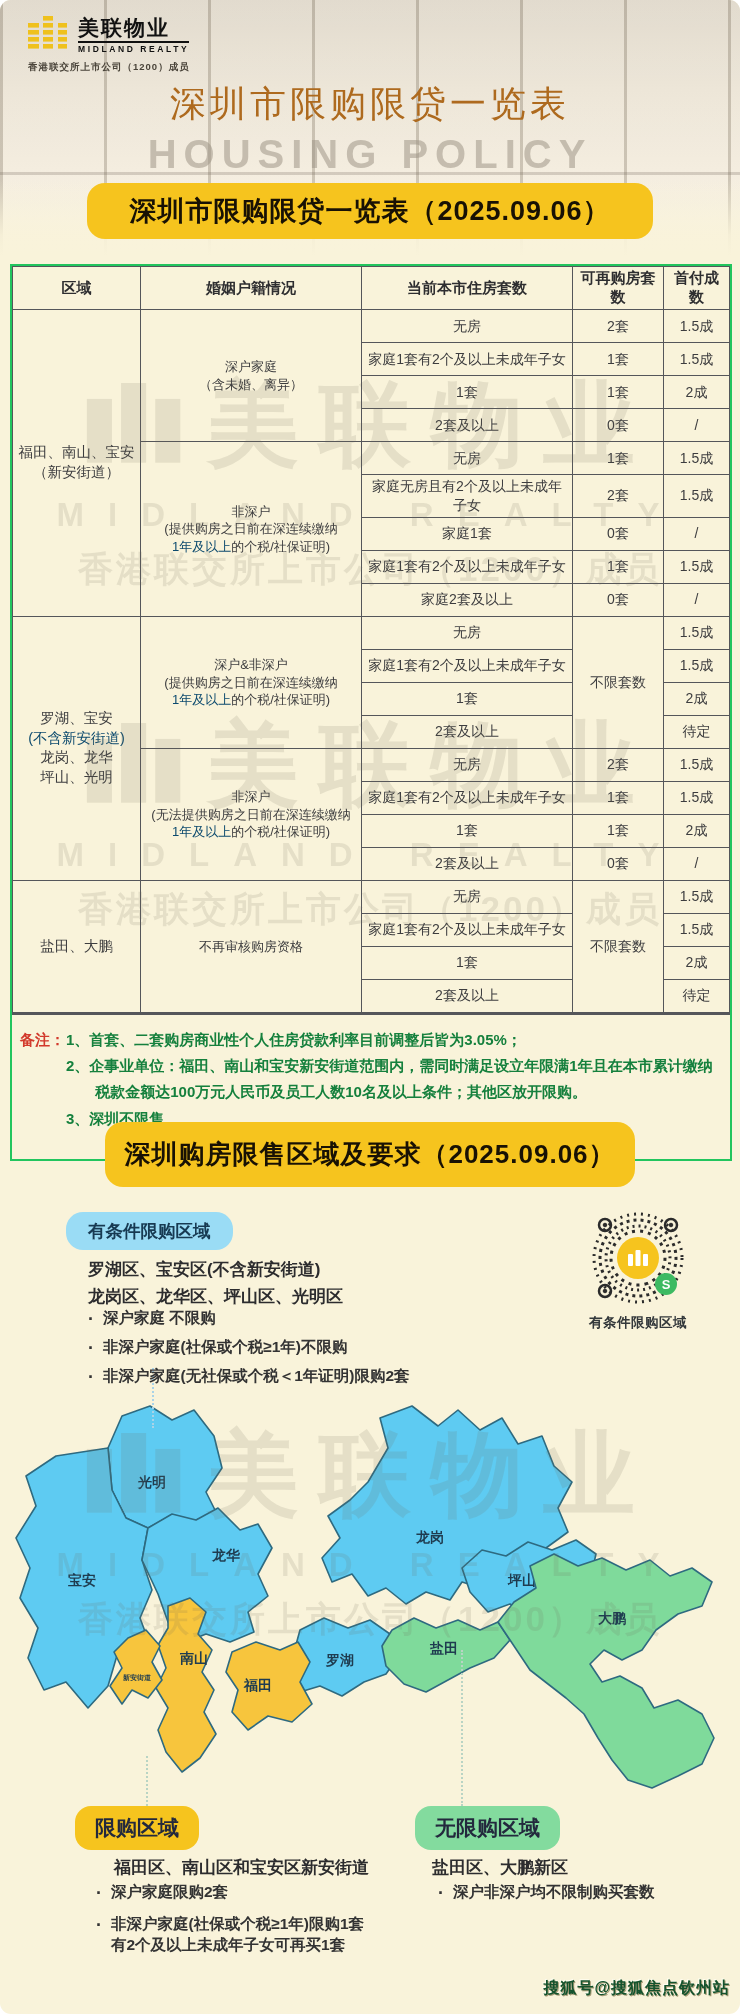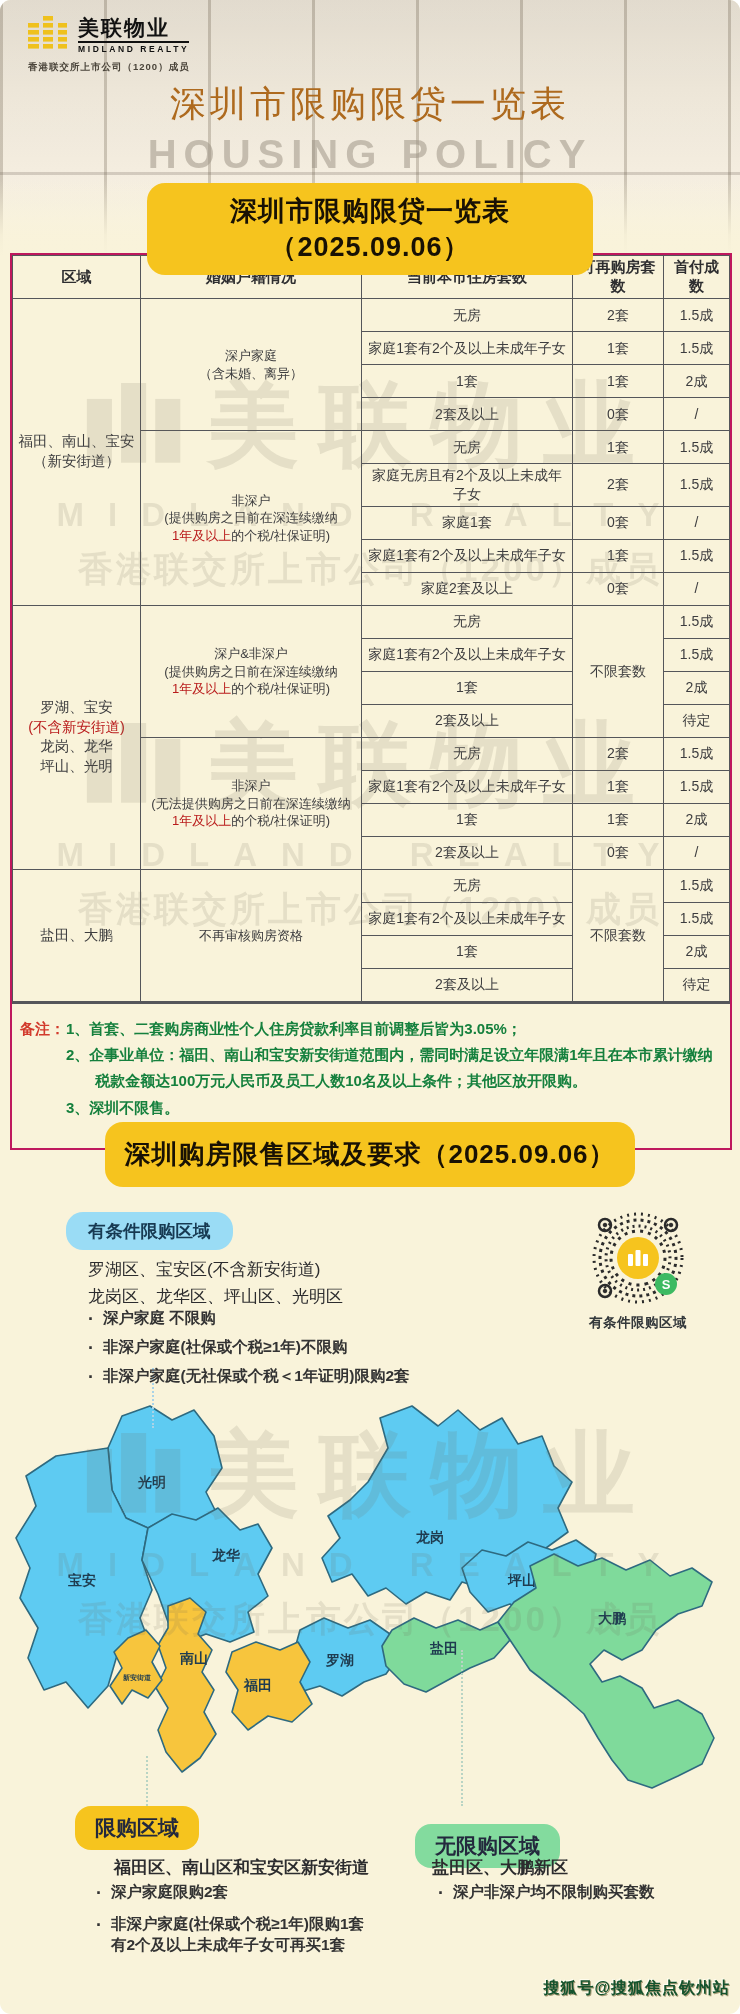--- a/index.html
+++ b/index.html
@@ -19,47 +19,47 @@
   .logo-txt{display:flex;flex-direction:column;}
   .logo-cn{font-size:21px;font-weight:900;color:#111;letter-spacing:2px;line-height:1.1;}
   .logo-en{font-size:8.5px;font-weight:700;color:#111;letter-spacing:2.6px;border-top:2px solid #111;margin-top:2px;padding-top:1px;}
   .logo-member{font-size:9.5px;font-weight:700;color:#4a443a;letter-spacing:1px;margin-top:5px;}
   .hero-title{position:absolute;left:0;top:80px;width:740px;text-align:center;
     font-size:36px;font-weight:400;color:#ae6a1e;letter-spacing:4px;z-index:2;}
   .hero-sub{position:absolute;left:0;top:132px;width:740px;text-align:center;
     font-size:40px;font-weight:800;color:rgba(158,150,134,.55);letter-spacing:7px;z-index:1;}
   .pill{background:#f6c41e;border-radius:18px;color:#181104;font-weight:900;text-align:center;}
   .pill1{position:absolute;left:50%;transform:translateX(-50%);top:183px;z-index:4;
-    width:446px;padding:10px 0;font-size:27px;letter-spacing:1px;}
+    width:566px;padding:10px 0;font-size:27px;letter-spacing:1px;}
   .pill2{position:absolute;left:50%;transform:translateX(-50%);top:1122px;z-index:4;
     width:530px;padding:15px 0;font-size:26px;letter-spacing:1px;}
 
   
-  .sheet{position:absolute;left:10px;top:253px;width:718px;border:2px solid #be185d;z-index:2;background:transparent;}
+  .sheet{position:absolute;left:10px;top:264px;width:718px;border:2px solid #22c55e;z-index:2;background:transparent;}
   table{width:100%;border-collapse:collapse;table-layout:fixed;}
   th,td{border:1.5px solid #55565a;text-align:center;vertical-align:middle;
     color:#3d3d3f;white-space:pre-line;padding:2px 4px;}
   th{font-size:15px;font-weight:800;height:34px;color:#2e2e30;}
   td{font-size:14px;font-weight:500;height:28px;line-height:1.35;}
   td.region{font-size:14.5px;}
   td.marital{font-size:13px;}
-  .red{color:#b91c1c;}
+  .red{color:#0c4a6e;}
   col.c1{width:128px}col.c2{width:221px}col.c3{width:211px}col.c4{width:91px}col.c5{width:66px}
 
   .notes{border-top:2px solid #55565a;display:flex;padding:12px 12px 14px 8px;min-height:118px;}
   .notes-label{width:46px;flex:none;font-size:15px;font-weight:800;color:#d23a2c;line-height:1.75;}
   .notes-items{flex:1;}
   .note-item{font-size:15px;font-weight:700;color:#15803d;line-height:1.75;
     padding-left:1.95em;text-indent:-1.95em;}
 
   
   .pill-blue{position:absolute;left:66px;top:1212px;background:#9adcf5;border-radius:17px;
     padding:7px 22px;font-size:17.5px;font-weight:900;color:#173a52;z-index:3;}
   .cond-regions{position:absolute;left:88px;top:1256px;z-index:3;}
-  .region-line{font-size:17px;font-weight:400;color:#2c2c2e;line-height:27px;}
+  .region-line{font-size:17px;font-weight:700;color:#2c2c2e;line-height:27px;}
   .cond-bullets{position:absolute;left:88px;top:1308px;z-index:3;}
   .bullet{position:relative;padding-left:15px;font-size:15.5px;font-weight:600;color:#333;
     line-height:1.35;margin-bottom:8px;white-space:pre-line;}
   .bullet:before{content:"·";position:absolute;left:0;top:-1px;font-weight:900;font-size:18px;}
 
   
   .qr{position:absolute;left:583px;top:1210px;width:110px;text-align:center;z-index:3;}
   .qr-caption{font-size:13.5px;font-weight:700;color:#33383b;margin-top:4px;letter-spacing:.5px;}
 
   
@@ -70,21 +70,21 @@
   .dlabel.small{font-size:7px;}
   .dash{position:absolute;width:0;border-left:2px dotted #b9d4c4;z-index:2;}
   #dash1{left:152px;top:1368px;height:60px;border-color:#a9d3e8;}
   #dash2{left:146px;top:1756px;height:50px;}
   #dash3{left:461px;top:1650px;height:156px;}
 
   
   .legend-pill{position:absolute;border-radius:16px;padding:8px 20px;font-size:21px;
     font-weight:900;color:#23293d;z-index:3;}
   #legendA-pill{left:75px;top:1806px;background:#f6c41e;}
-  #legendB-pill{left:415px;top:1806px;background:#83db9e;margin-top:18px;}
+  #legendB-pill{left:415px;top:1806px;background:#83db9e;}
   .legend-area{position:absolute;font-size:17px;font-weight:800;color:#2c2c2e;z-index:3;}
   #legendA-area{left:90px;top:1856px;margin-left:24px;}
   #legendB-area{left:432px;top:1856px;}
   .legend-bullets{position:absolute;z-index:3;}
   #legendA-bullets{left:96px;top:1882px;width:330px;}
   #legendB-bullets{left:438px;top:1882px;width:280px;}
   .legend-bullets .bullet{margin-bottom:11px;}
 
   
   .wm{position:absolute;left:30px;width:680px;text-align:center;opacity:.14;color:#6f6a58;

